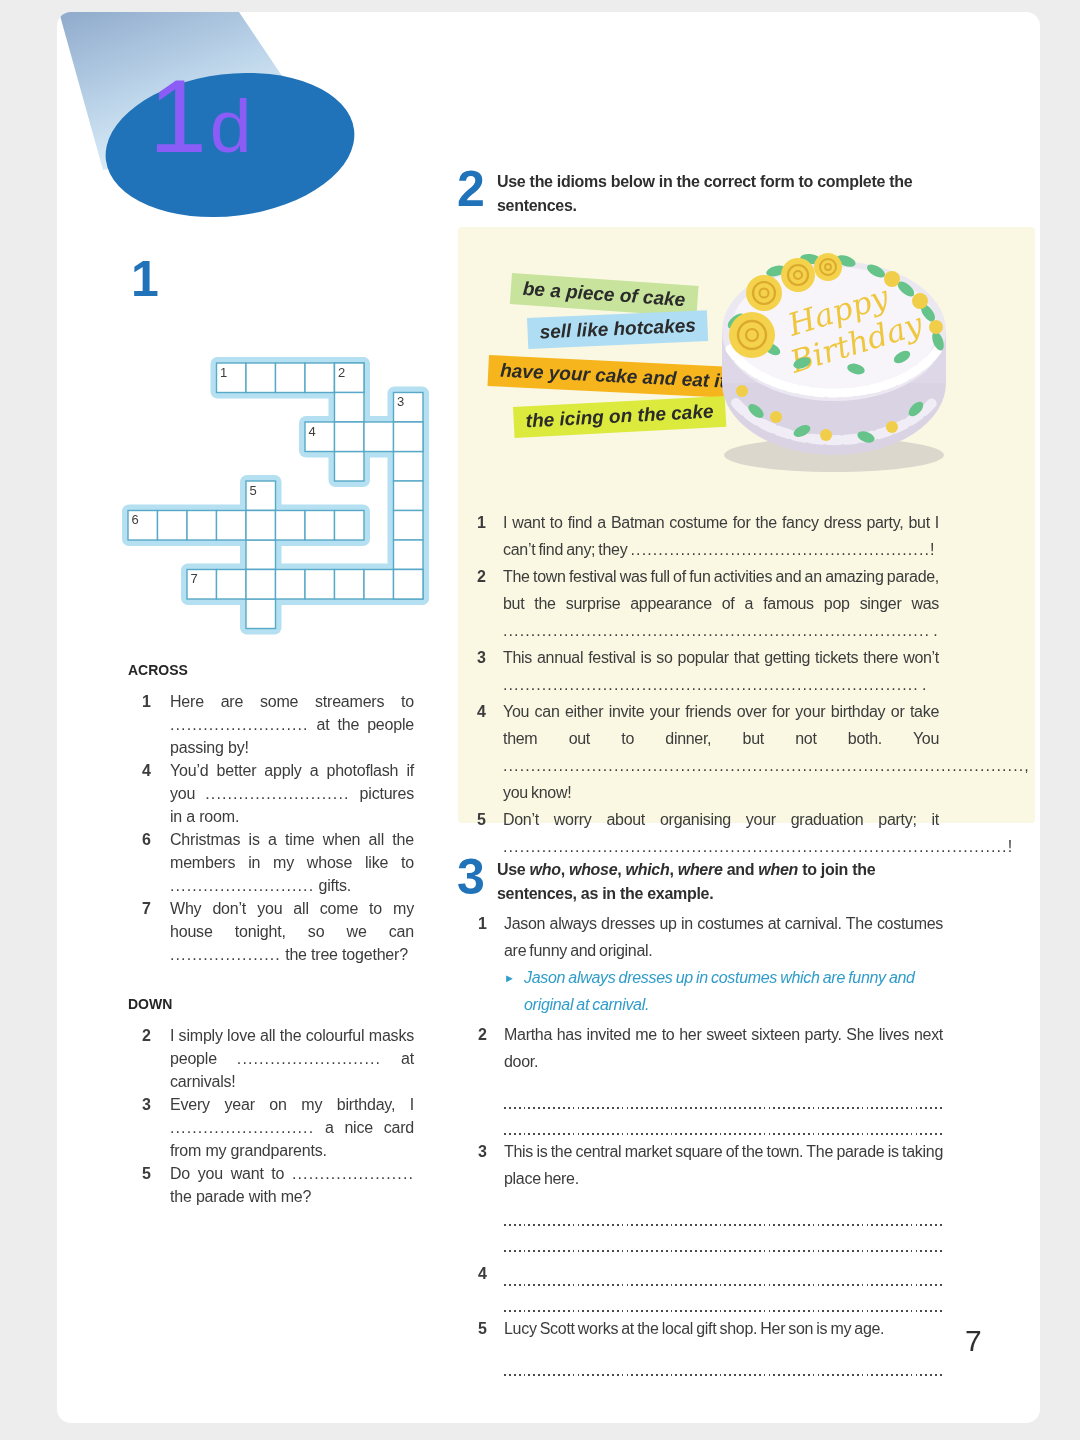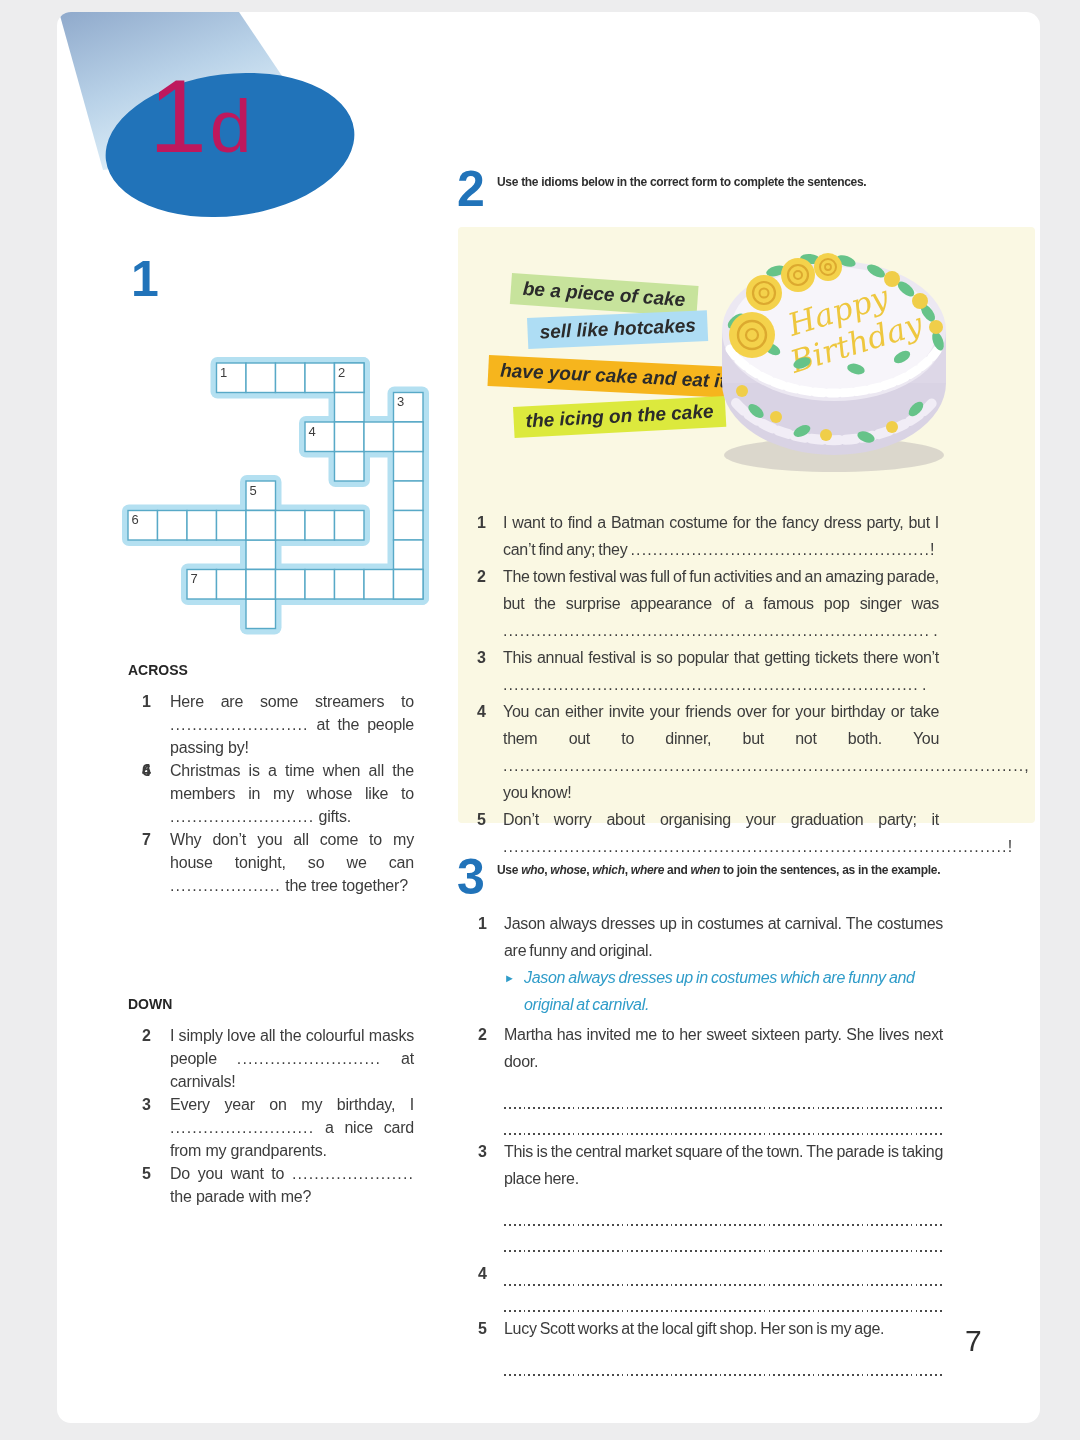--- a/index.html
+++ b/index.html
@@ -17,32 +17,32 @@
   .beam{
     position:absolute;left:0;top:0;width:280px;height:170px;
     background:linear-gradient(160deg,#8fa9cb 0%,#b9d2e8 38%,#ddeef8 68%,rgba(255,255,255,0) 96%);
     clip-path:polygon(2px 0px,182px 0px,268px 128px,46px 158px);
   }
   .badge{
     position:absolute;left:48px;top:62px;width:250px;height:142px;
     background:#2173b9;border-radius:50%;transform:rotate(-7deg);
   }
   .badge-text{
-    position:absolute;left:92px;top:52px;color:#be185d;line-height:1;
+    position:absolute;left:92px;top:52px;color:#8b5cf6;line-height:1;
     white-space:nowrap;
   }
   .badge-text .one{font-size:104px;}
   .badge-text .dee{font-size:75px;margin-left:3px;}
   
   .exnum{
     position:absolute;color:#2173b9;font-weight:bold;font-size:50px;line-height:1;
   }
   .exinstr{
     position:absolute;font-weight:bold;color:#2f2f2f;
-    font-size:12px;line-height:24px;letter-spacing:-0.3px;
+    font-size:16px;line-height:24px;letter-spacing:-0.3px;
   }
   
   #cw-svg{position:absolute;left:62px;top:342px;}
   
   .cluehead{
     position:absolute;left:71px;font-weight:bold;font-size:14px;color:#262626;
   }
   .cluelist{
     position:absolute;left:85px;width:272px;list-style:none;margin:0;padding:0;
   }
@@ -162,20 +162,21 @@
     </svg>
 
   <div class="cluehead" style="top:650px;">ACROSS</div>
   <ul class="cluelist" id="across-list" style="top:678px;">
       <li>
         <span class="num">1</span>
         <div><span>Here are some streamers to </span><span class="dt">.........................</span><span> at the people passing by!</span></div>
       </li>
       <li>
         <span class="num">4</span>
+        <div><span>You’d better apply a photoflash if you </span><span class="dt">..........................</span><span> pictures in a room.</span></div>
       </li>
       <li>
         <span class="num">6</span>
         <div><span>Christmas is a time when all the members in my whose like to </span><span class="dt">..........................</span><span> gifts.</span></div>
       </li>
       <li>
         <span class="num">7</span>
         <div><span>Why don’t you all come to my house tonight, so we can </span><span class="dt">....................</span><span> the tree together?</span></div>
       </li>
     </ul>

